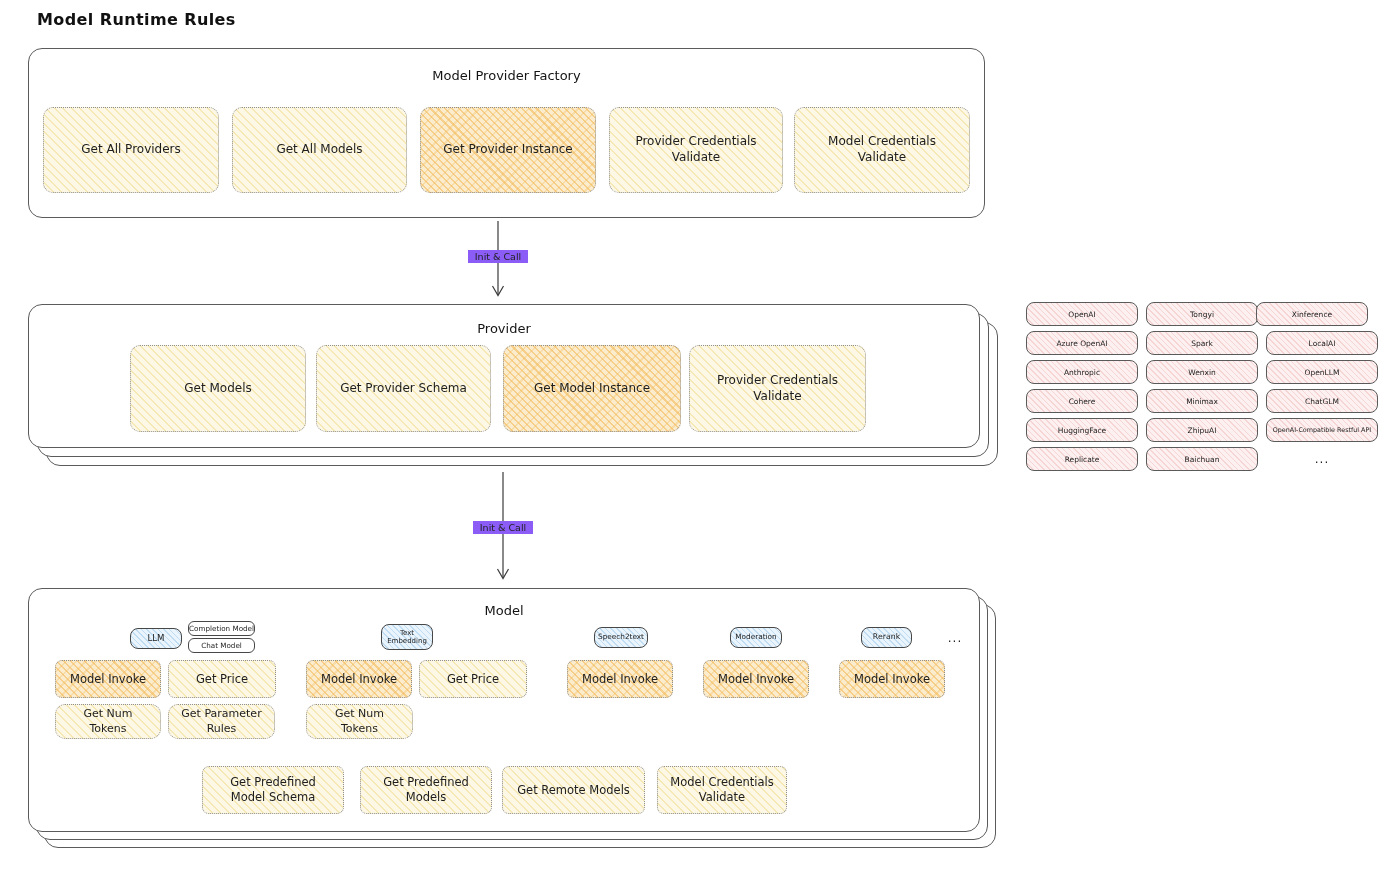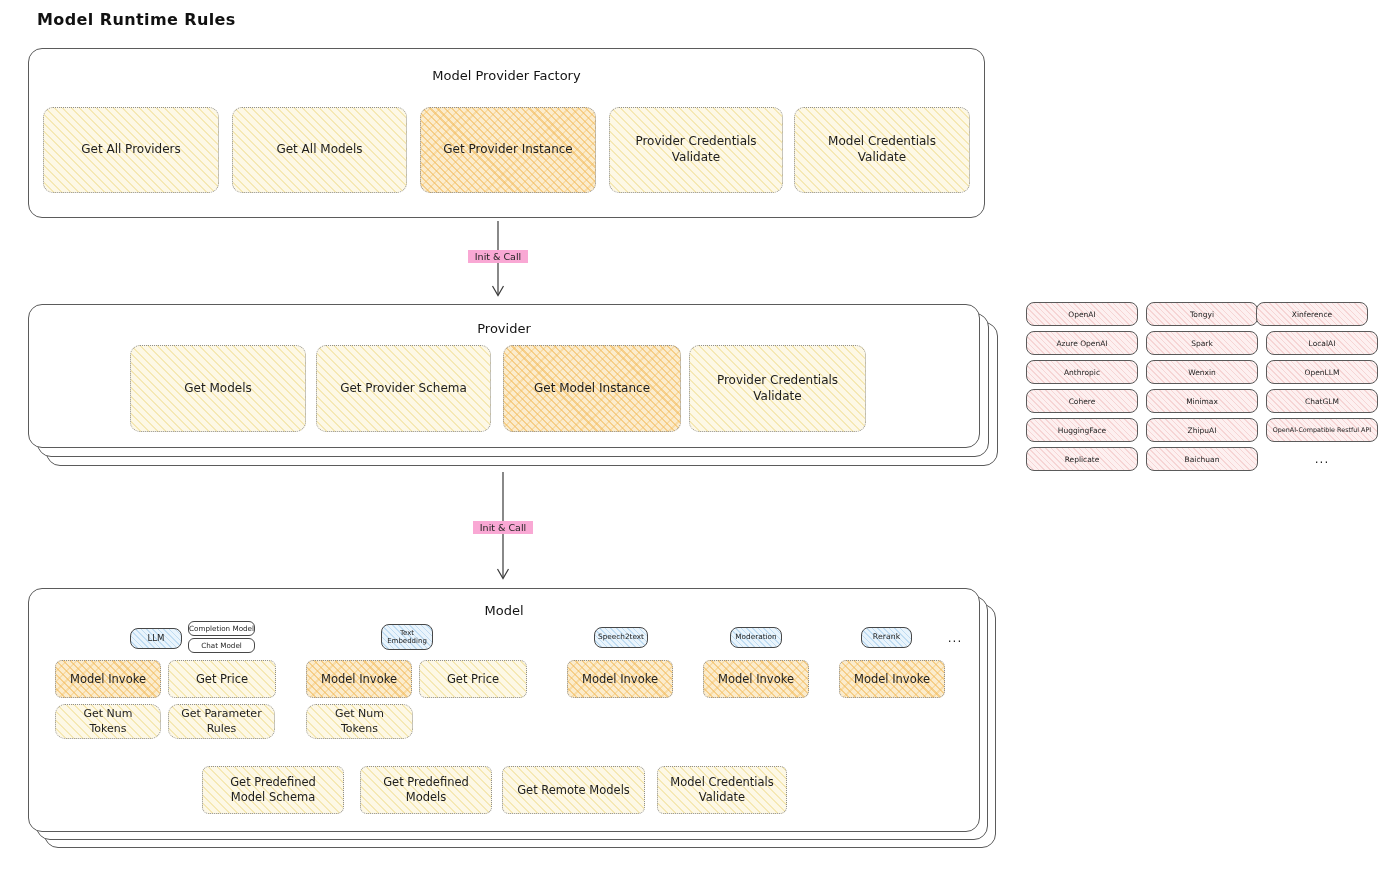--- a/index.html
+++ b/index.html
@@ -37,21 +37,21 @@
     display:flex;align-items:center;justify-content:center;text-align:center;
     border:1.2px solid #474747;border-radius:8px;font-size:7.6px;line-height:1.15;
     background:repeating-linear-gradient(45deg,rgba(137,188,228,.42) 0 1px,rgba(0,0,0,0) 1px 4px),#e9f4fc;
   }
   .tag-white{
     display:flex;align-items:center;justify-content:center;text-align:center;
     border:1.1px solid #474747;border-radius:6px;font-size:7.2px;background:#fff;white-space:nowrap;
   }
   .dots{display:flex;align-items:center;justify-content:center;font-size:12px;letter-spacing:1px;color:#222;}
   .conn-label{
-    text-align:center;font-size:9.5px;color:#222;background:#f9a8d4;padding:1px 3px;white-space:nowrap;
+    text-align:center;font-size:9.5px;color:#222;background:#8b5cf6;padding:1px 3px;white-space:nowrap;
   }
   .arrow-svg{position:absolute;overflow:visible;}
 </style>
 </head>
 <body>
 
 <div class="canvas">
 
   <div class="abs page-title" style="left:37px;top:10px;">Model Runtime Rules</div>
 

